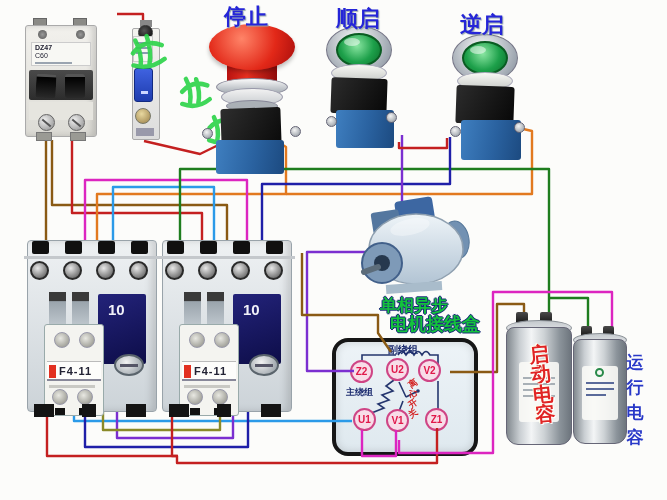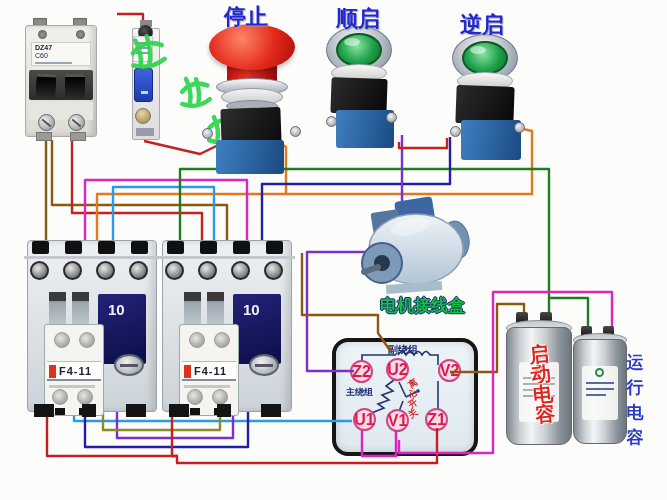--- a/index.html
+++ b/index.html
@@ -109,21 +109,21 @@
 
   
   .mlabel{font-weight:bold;color:#14c23c;
           text-shadow:1px 0 #1a2a7a,-1px 0 #1a2a7a,0 1px #1a2a7a,0 -1px #1a2a7a;}
 
   
   .tbox{left:332px;top:338px;width:146px;height:118px;border:4px solid #161616;border-radius:16px;z-index:10;
         background:linear-gradient(180deg,#edf3f7,#dfe9ef);box-shadow:inset 0 0 8px rgba(0,0,0,.15);}
   .tb-lab{position:absolute;font-weight:bold;color:#1a2a6e;}
   .term{position:absolute;width:23px;height:23px;border-radius:50%;background:#f8dde8;border:2px solid #cf4585;
-        color:#e0184a;font-size:16px;font-weight:bold;display:flex;align-items:center;justify-content:center;z-index:12;}
+        color:#e0184a;font-size:10px;font-weight:bold;display:flex;align-items:center;justify-content:center;z-index:12;}
   .cfsw{position:absolute;left:72px;top:35px;width:14px;color:#d42424;font-weight:bold;font-size:9px;}
   .cfsw .vchar{transform:rotate(-36deg);line-height:10px;}
 
   
   .cap .nub{position:absolute;width:12px;height:14px;border-radius:2px;background:linear-gradient(#4a4a4a,#0a0a0a);}
   .cap .topel{position:absolute;border-radius:50%;border:1px solid #8a9096;background:linear-gradient(#c4c9cd,#edeff1);}
   .cap .cbody{position:absolute;border:1px solid #667;border-radius:8px 8px 12px 12px;
        background:linear-gradient(90deg,#82898f,#c9ced2 20%,#f3f5f6 38%,#cdd2d5 58%,#8c949b 82%,#6d757d);}
   .cap .clab{position:absolute;background:rgba(250,250,246,.9);border-radius:3px;padding:3px 4px;}
   .cap .cbar{height:2px;margin-top:4px;}
@@ -185,21 +185,21 @@
     <div class="tb-lab" style="left:52px;top:1px;font-size:10px;">副绕组</div>
     <div class="tb-lab" style="left:10px;top:44px;font-size:9px;">主绕组</div>
     <div class="cfsw">
         <div class="vchar">离</div>
         <div class="vchar">心</div>
         <div class="vchar">开</div>
         <div class="vchar">关</div>
       </div>
     <div class="term" style="left:14px;top:18px;">Z2</div>
     <div class="term" style="left:50px;top:16px;">U2</div>
-    <div class="term" style="left:102px;top:17px;">V2</div>
+    <div class="term" style="left:82px;top:17px;">V2</div>
     <div class="term" style="left:17px;top:66px;">U1</div>
     <div class="term" style="left:50px;top:67px;">V1</div>
     <div class="term" style="left:89px;top:66px;">Z1</div>
   </div>
 
   <div class="comp brk2">
     <div class="b2-tab" style="left:8px;"></div>
     <div class="b2-tab" style="left:48px;"></div>
     <div class="b2-body">
       <div class="b2-screw" style="left:12px;"></div>
@@ -365,21 +365,22 @@
     <rect x="20" y="18" width="28" height="22" rx="3" fill="#54779f" transform="rotate(-9 34 29)"></rect>
     <ellipse cx="104" cy="47" rx="13" ry="19" fill="#7291b2" stroke="#56789a" transform="rotate(-9 104 47)"></ellipse>
     <ellipse cx="64" cy="56" rx="47" ry="35" fill="url(#mg)" stroke="#8fa0b0" stroke-width="1.5" transform="r otate(-9 64 56)"></ellipse>
     <circle cx="30" cy="70" r="20" fill="#7e9ab8" stroke="#42608a" stroke-width="2"></circle>
     <circle cx="30" cy="70" r="8" fill="#26384e"></circle>
     <line x1="12" y1="79" x2="26" y2="74" stroke="#5c6c7a" stroke-width="6" stroke-linecap="round"></line>
     <rect x="34" y="90" width="56" height="9" fill="#a9bccb" transform="rotate(-4 62 94)"></rect>
     <ellipse cx="58" cy="34" rx="20" ry="8" fill="#ffffff" opacity="0.35" transform="rotate(-12 58 34)"></ellipse>
   </svg>
 
-  <div class="toplabel mlabel" style="left:380px;top:294px;font-size:17px;">电机接线盒</div>
+  <div class="toplabel mlabel" style="left:380px;top:294px;font-size:17px;">单相异步</div>
+  <div class="toplabel mlabel" style="left:390px;top:312px;font-size:18px;">电机接线盒</div>
 
   <div class="comp cap cap1">
     <div class="nub" style="left:10px;top:2px;"></div>
     <div class="nub" style="left:34px;top:2px;"></div>
     <div class="topel" style="left:0;top:10px;width:66px;height:16px;"></div>
     <div class="cbody" style="left:0;top:17px;width:66px;height:118px;"></div>
     <div class="clab" style="left:13px;top:52px;width:40px;height:60px;">
       <div class="logo-dot" style="left:16px;top:3px;width:8px;height:8px;background:#d03030;"></div>
       <div class="cbar" style="background:#a8b0b6;margin-top:12px;"></div>
       <div class="cbar" style="background:#a8b0b6;"></div>

